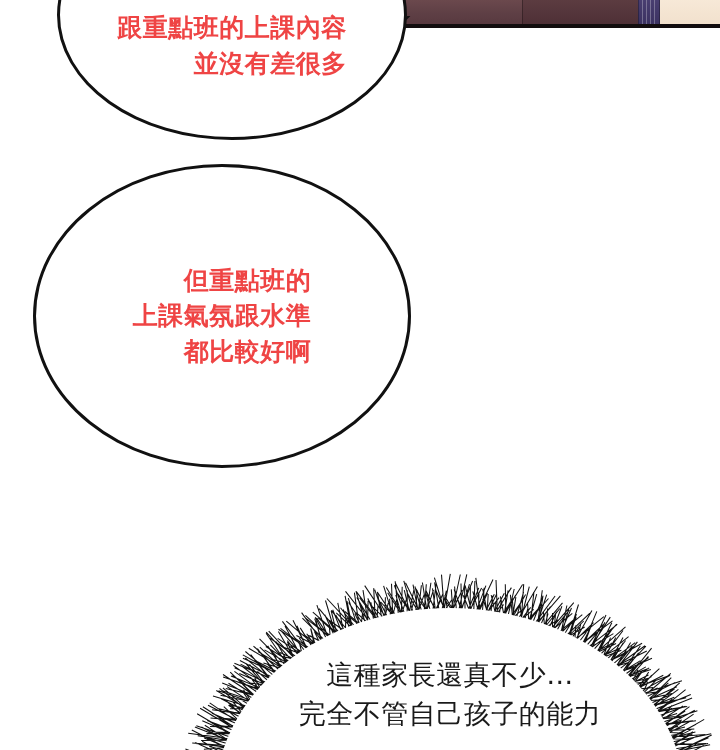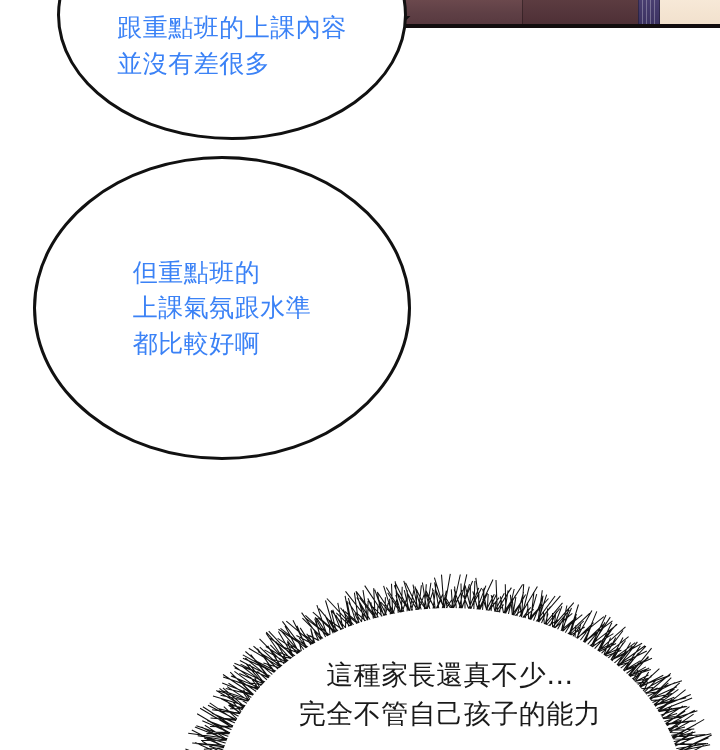--- a/index.html
+++ b/index.html
@@ -68,43 +68,43 @@
     position: absolute;
     background: #ffffff;
     border: 3px solid #111111;
     border-radius: 50%;
     box-sizing: border-box;
     display: flex;
     align-items: center;
     justify-content: center;
   }
   .bubble-text {
-    text-align: left;
-    color: #3b82f6;
+    text-align: right;
+    color: #ef4444;
     font-size: 25px;
     line-height: 1.42;
     letter-spacing: 0.5px;
     white-space: pre-line;
-    font-weight: 400;
+    font-weight: 700;
   }
 
   
   #bubble-1 {
     left: 57px;
     top: -110px;
     width: 350px;
     height: 250px;
     align-items: flex-end;
     padding-bottom: 56px;
   }
 
   
   #bubble-2 {
     left: 33px;
-    top: 156px;
+    top: 164px;
     width: 378px;
     height: 304px;
   }
 
   
   #bubble-3-wrap {
     position: absolute;
     left: 150px;
     top: 500px;
     width: 600px;

